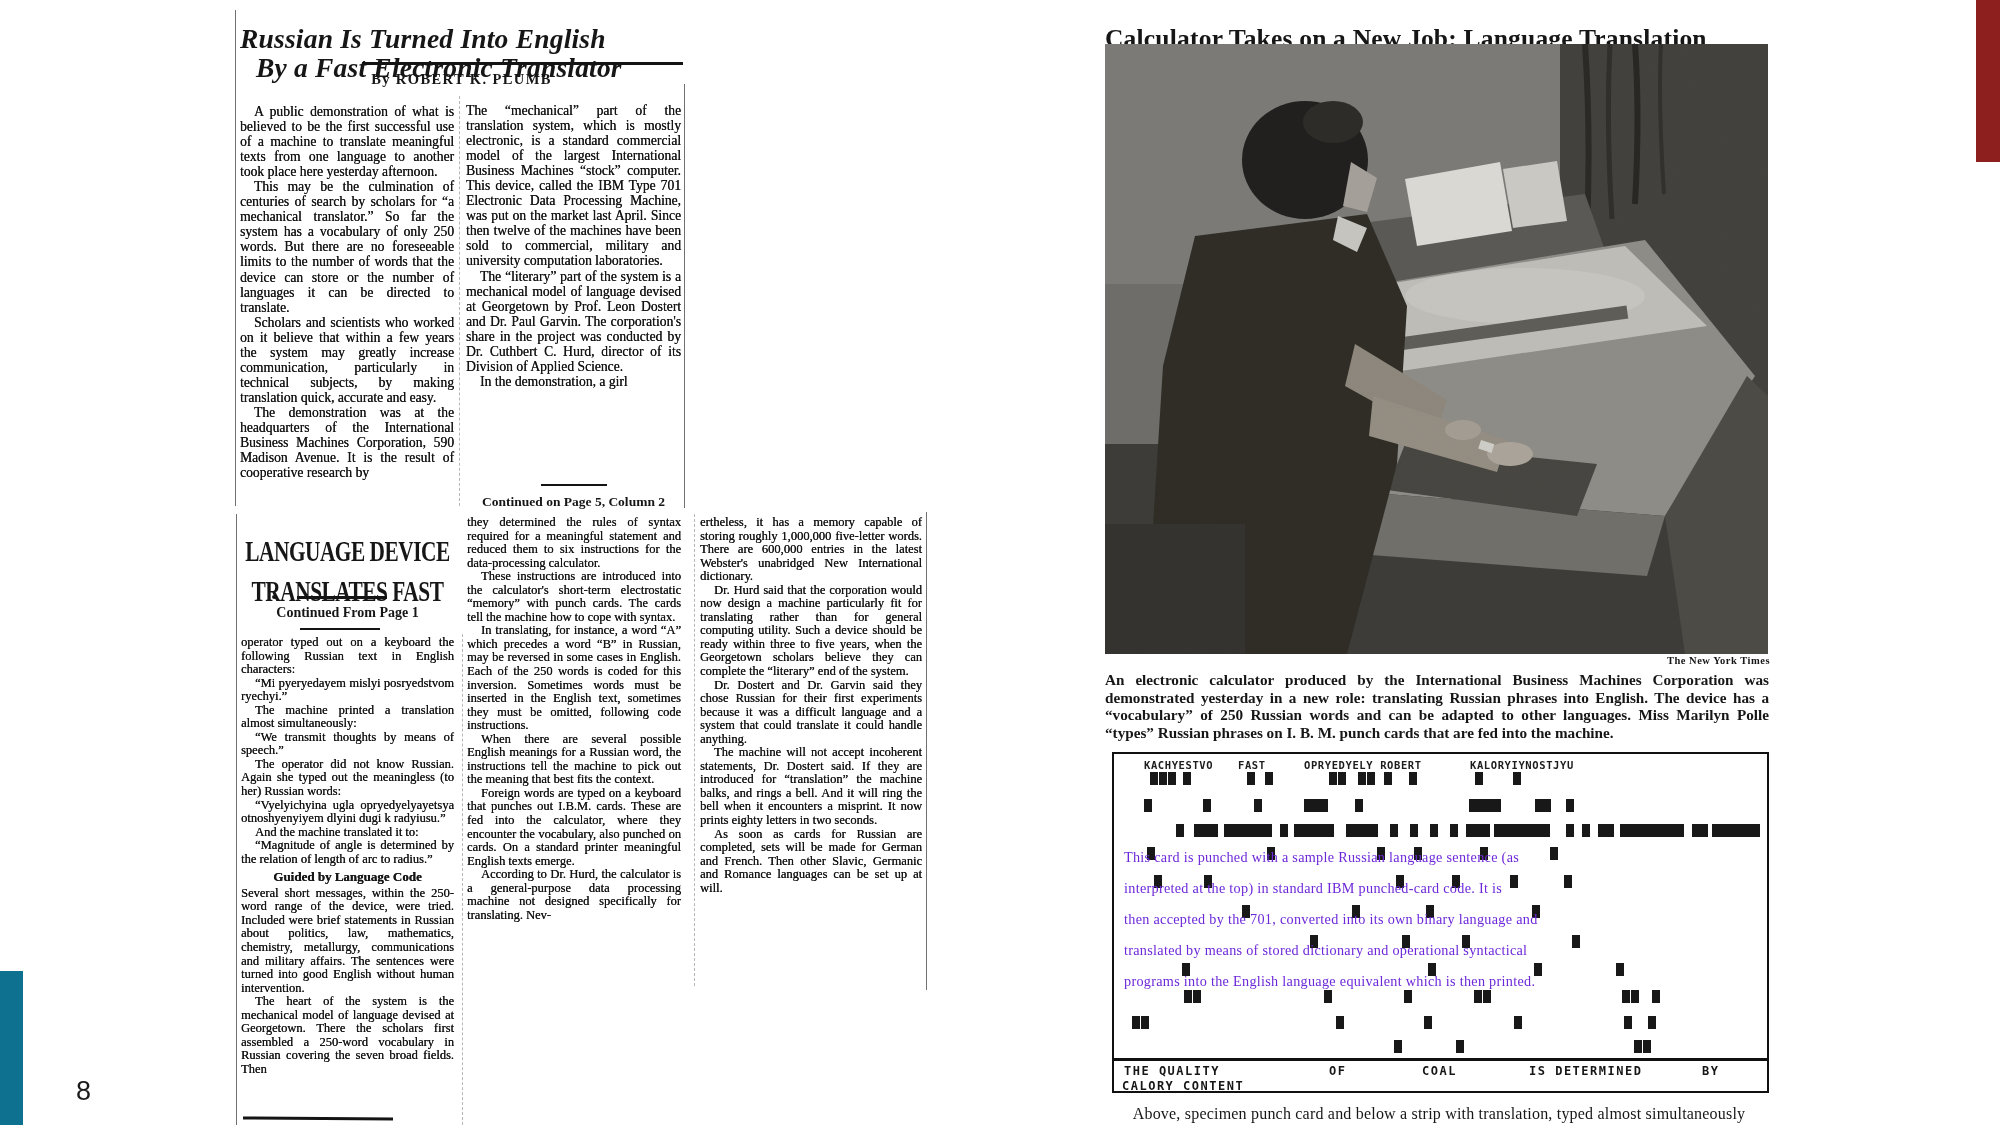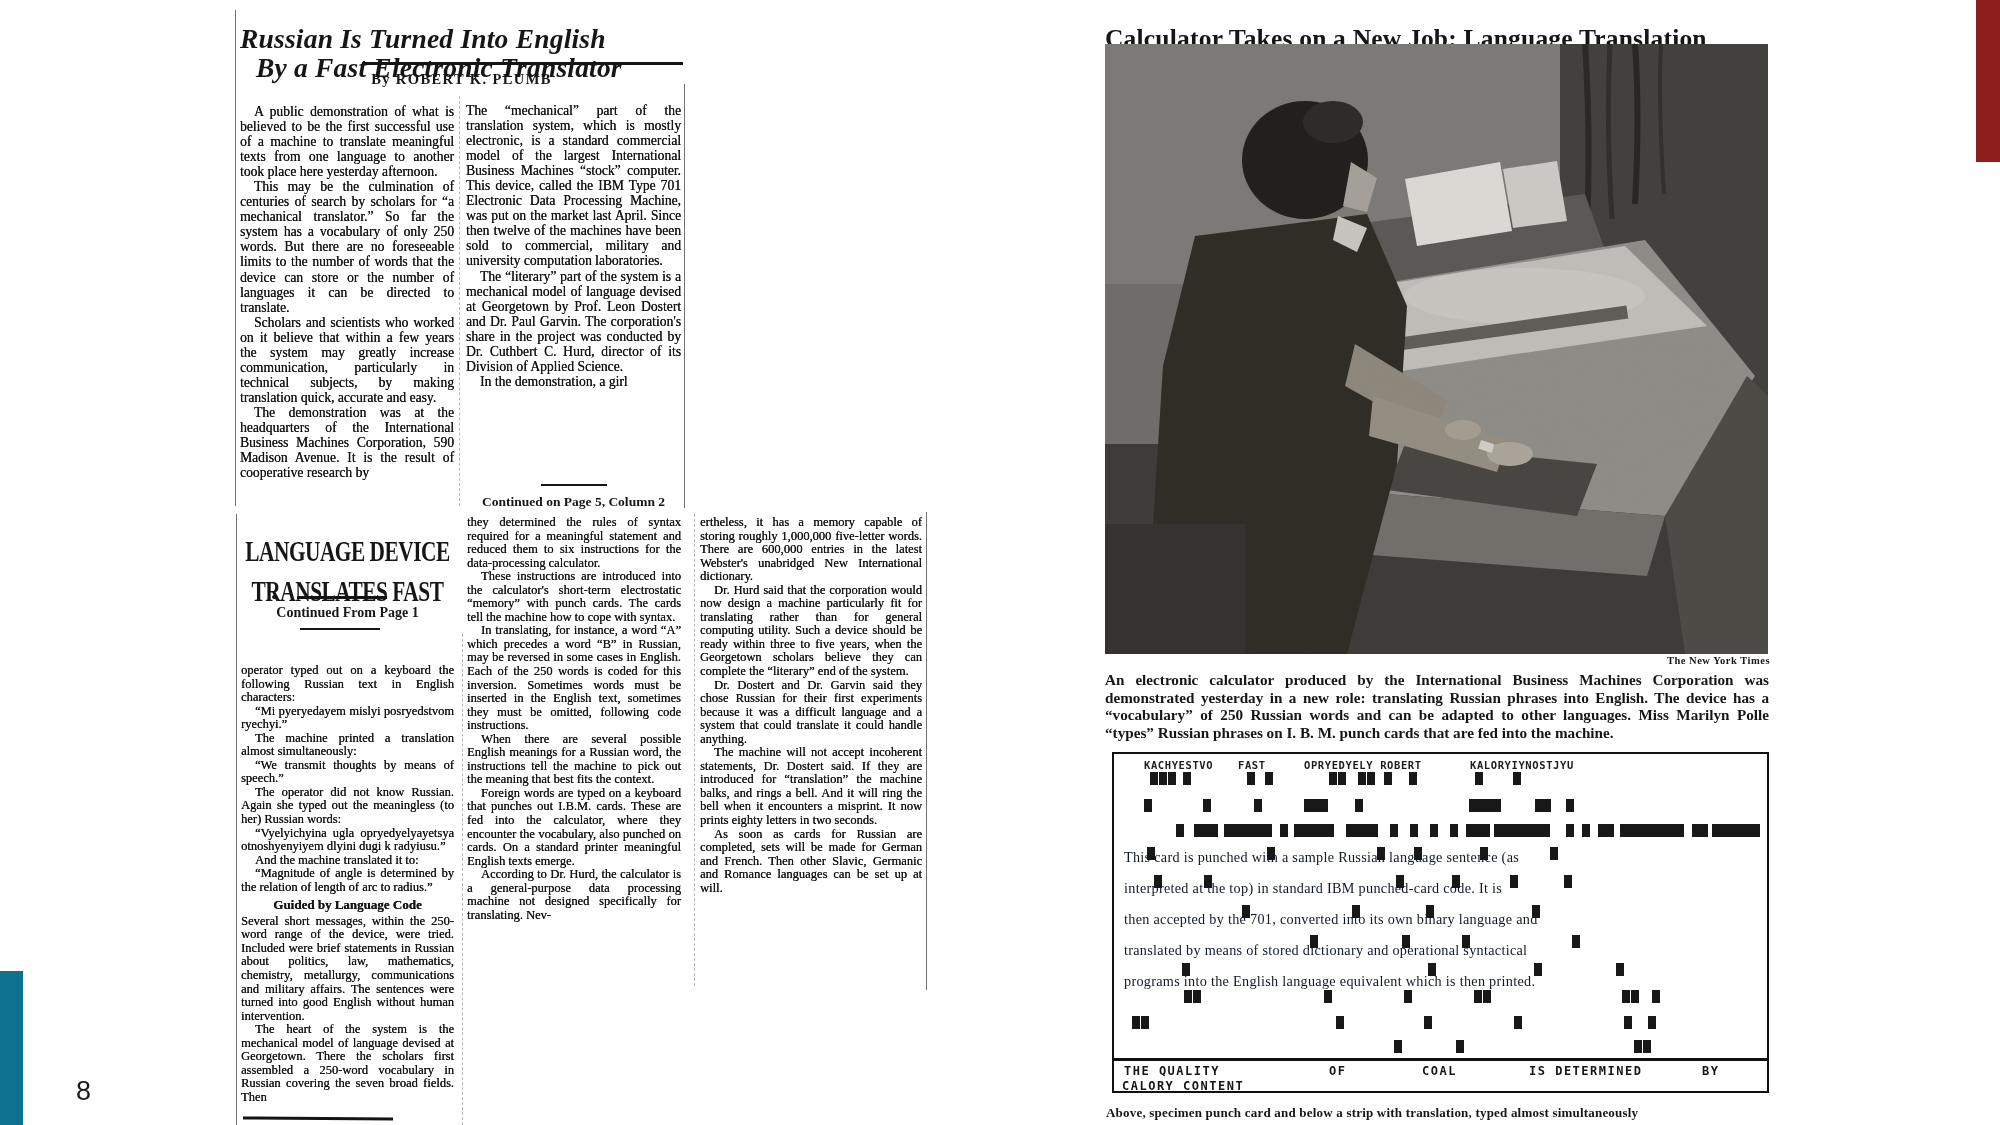--- a/index.html
+++ b/index.html
@@ -38,53 +38,53 @@
   .hl2 { position:absolute; left:240px; top:514px; width:215px; text-align:center;
          font-weight:bold; font-size:22px; line-height:30px; letter-spacing:-0.5px;
          transform:scale(.97,1.32); transform-origin:center top; white-space:nowrap; }
   .deco-dot { position:absolute; left:272px; top:595px; width:5px; height:4px; background:#141414; border-radius:50%; }
   .cont-from { position:absolute; left:241px; top:605px; width:213px; text-align:center;
                font-weight:bold; font-size:14px; }
   .subhead { font-weight:bold; text-align:center; text-indent:0 !important; margin:4px 0 3px 0; font-size:13px; }
 
   .a1c1 { left:240px; top:104px; width:214px; }
   .a1c2 { left:466px; top:103px; width:215px; }
-  .a2c1 { left:241px; top:636px; width:213px;margin-top:28px; }
+  .a2c1 { left:241px; top:636px; width:213px; }
   .a2c2 { left:467px; top:516px; width:214px; }
   .a2c3 { left:700px; top:516px; width:222px; }
 
   
   .r-headline { position:absolute; left:1105px; top:3px; width:666px;
                 font-weight:bold; font-size:25.5px; letter-spacing:.2px; white-space:nowrap; }
   .photo { position:absolute; left:1105px; top:44px; width:663px; height:610px; background:#5c5b57; }
   .photo svg { display:block; }
   .credit { position:absolute; left:1405px; top:655px; width:365px; text-align:right;
             font-weight:bold; font-size:10.5px; letter-spacing:.5px; }
   .caption { position:absolute; left:1105px; top:671px; width:664px; font-weight:bold;
              font-size:15.2px; line-height:17.6px; text-align:justify; }
 
   .card { position:absolute; left:1112px; top:752px; width:653px; height:337px;
           border:2.5px solid #101010; background:#fff; }
   .card-label { position:absolute; top:5px; font-family:"DejaVu Sans Mono", monospace;
                 font-size:10.5px; font-weight:bold; letter-spacing:.6px; color:#1c1c1c; }
   .punch-mark { position:absolute; width:8px; height:13px; background:#181818; }
   .card-lines div { position:absolute; left:10px; white-space:nowrap;
-                    font-family:"Liberation Serif", serif; font-size:14.2px; letter-spacing:.3px; color:#0f172a; }
+                    font-family:"Liberation Serif", serif; font-size:14.2px; letter-spacing:.3px; color:#6d28d9; }
   .card-lines div:nth-child(1){ top:95px; }
   .card-lines div:nth-child(2){ top:126px; }
   .card-lines div:nth-child(3){ top:157px; }
   .card-lines div:nth-child(4){ top:188px; }
   .card-lines div:nth-child(5){ top:219px; }
   .strip-divider { position:absolute; left:-2px; right:-2px; top:304px; height:2.5px; background:#101010; }
   .strip-word { position:absolute; font-family:"DejaVu Sans Mono", monospace;
                 font-size:12px; font-weight:bold; letter-spacing:1.5px; color:#161616; }
   .sw1 { top:310px; } .sw2 { top:325px; }
 
-  .bottom-caption { position:absolute; left:1106px; top:1105px; width:666px; text-align:left;
-                    font-weight:bold; font-size:13px; letter-spacing:.2px; }
+  .bottom-caption { position:absolute; left:1106px; top:1105px; width:666px; text-align:center;
+                    font-weight:normal; font-size:16px; letter-spacing:.2px; }
 </style>
 </head>
 <body>
 
 <div class="page">
 
   <div class="accent red"></div>
   <div class="accent teal"></div>
   <div class="page-number">8</div>
 

